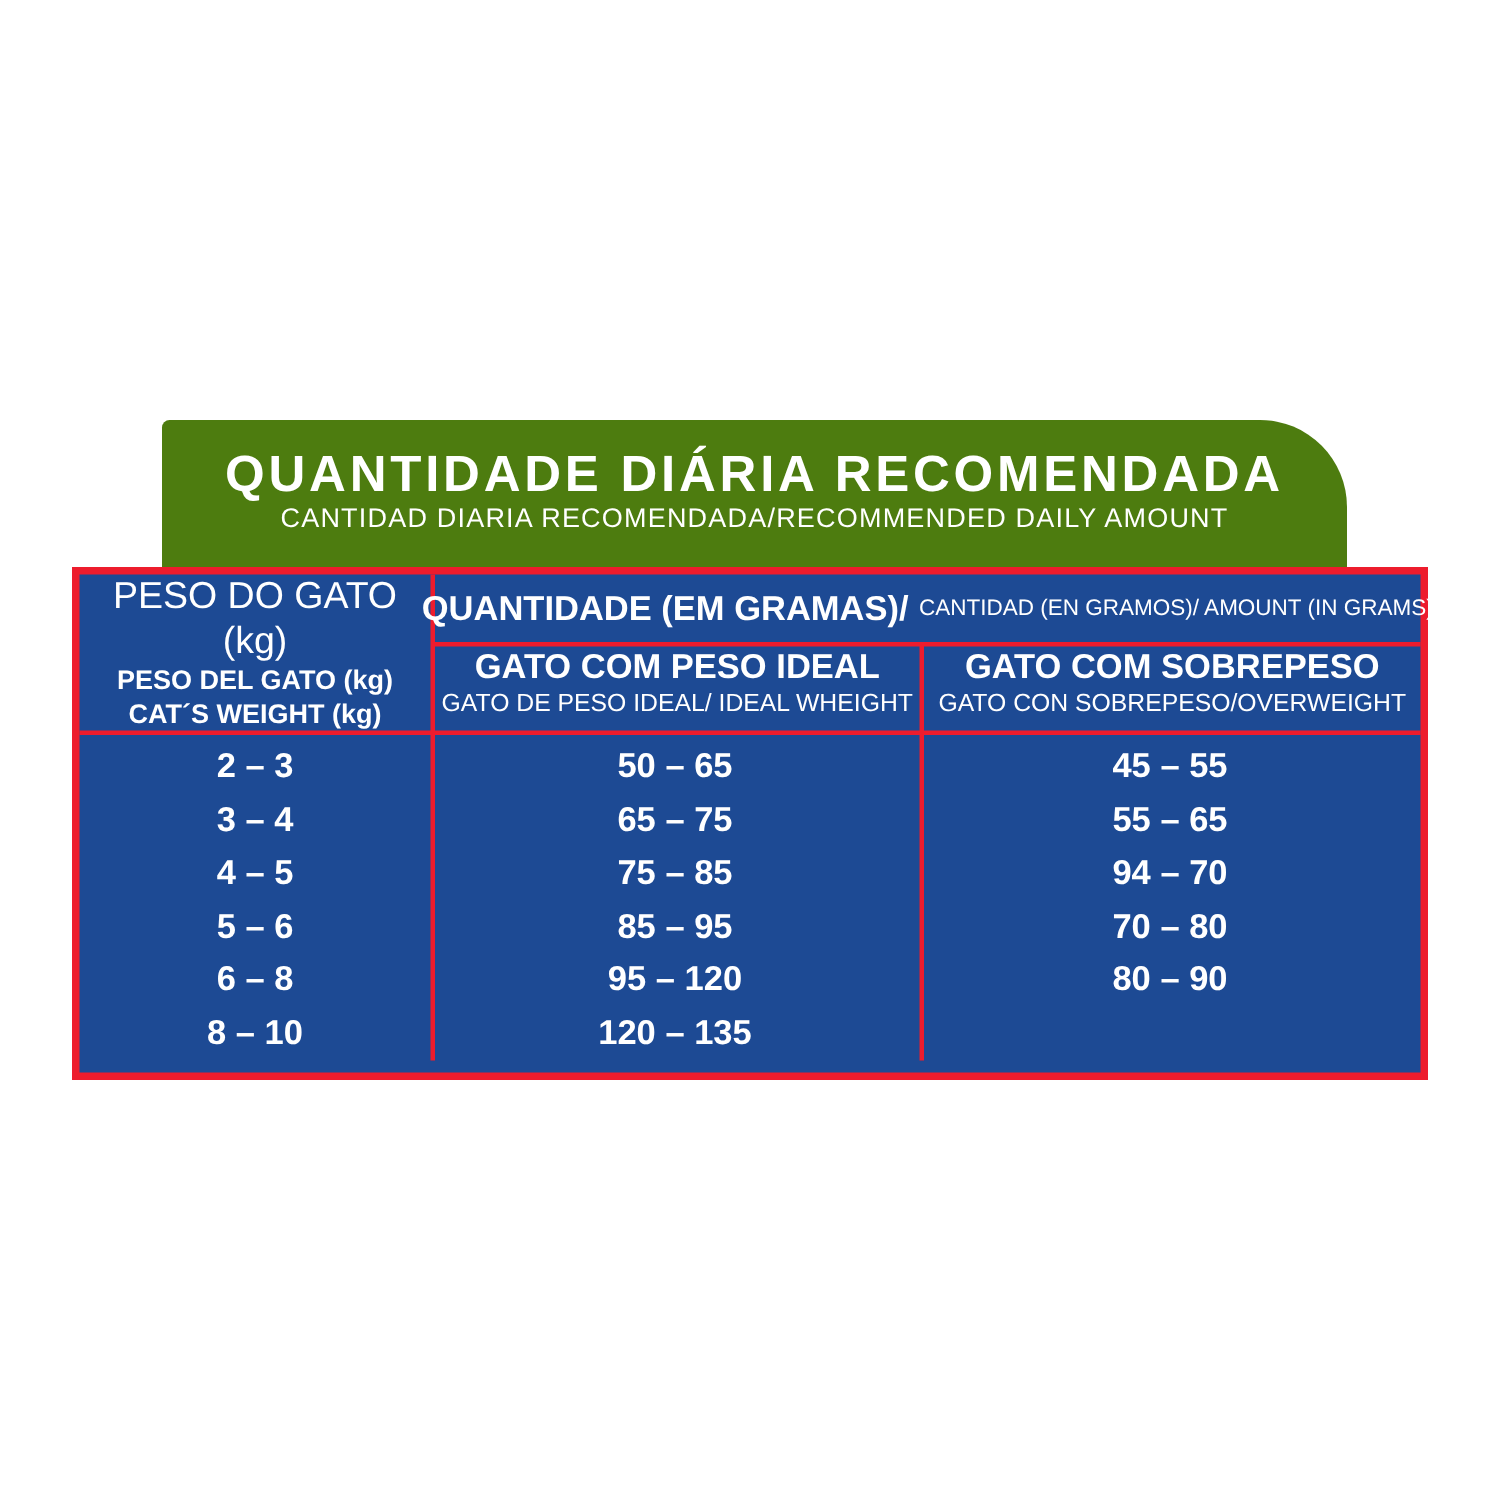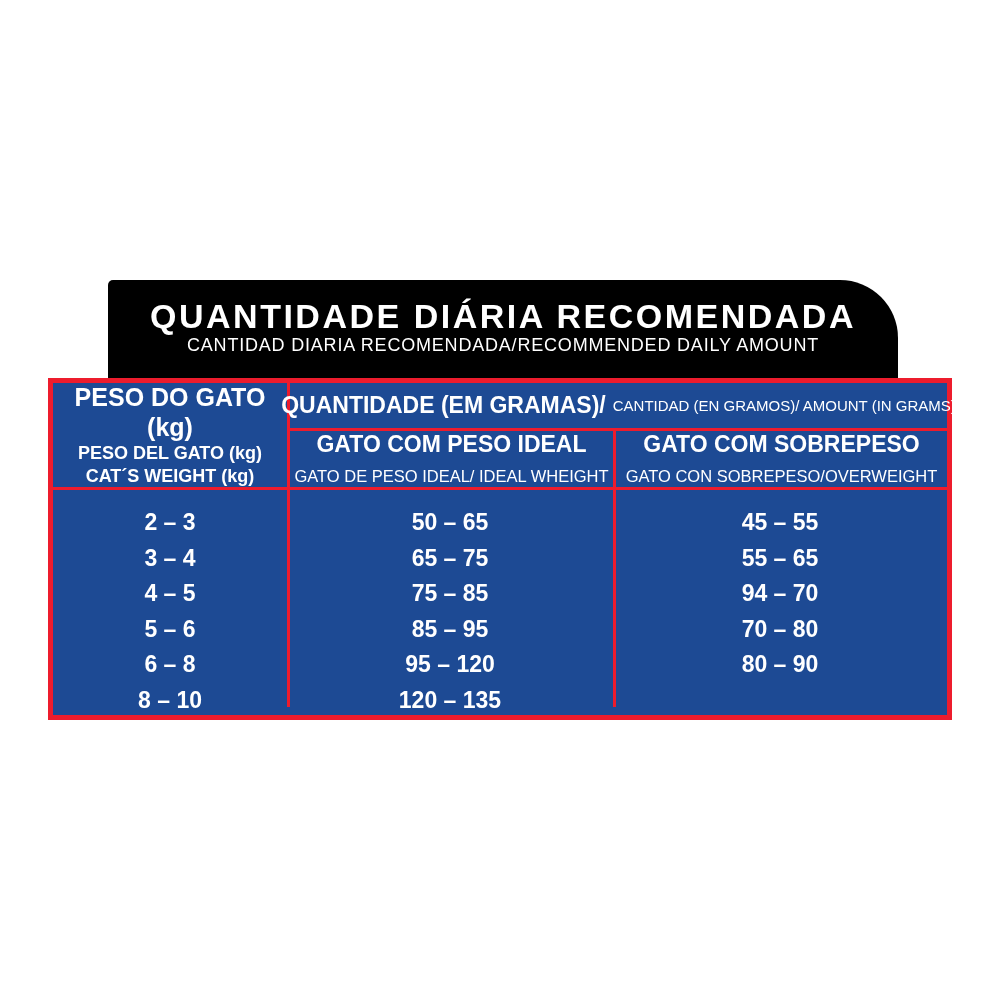--- a/index.html
+++ b/index.html
@@ -9,21 +9,21 @@
     font-family: "Liberation Sans", "DejaVu Sans", sans-serif;
     color: #ffffff;
     overflow: hidden;
   }
 
   
   .banner {
     position: absolute;
     left: 108px; top: 280px;
     width: 790px; height: 102px;
-    background: #000000;
+    background: #4d7c0f;
     border-radius: 5px 58px 0 0;
     text-align: center;
   }
   .banner-title {
     margin-top: 17px;
     font-size: 34px;
     font-weight: bold;
     letter-spacing: 2.5px;
     line-height: 38px;
   }
@@ -53,54 +53,53 @@
   .hline-2 { left: 0;     right: 0;  top: 104px; height: 3px; }
 
   
   .weight-header {
     position: absolute;
     left: 0; top: 0; width: 234px; height: 104px;
     display: flex; flex-direction: column;
     align-items: center; justify-content: center;
     text-align: center;
   }
-  .weight-header .main { font-size: 25px; font-weight: bold; line-height: 30px; }
+  .weight-header .main { font-size: 25px; font-weight: normal; line-height: 30px; }
   .weight-header .sub  { font-size: 18px; font-weight: bold; line-height: 23px; }
 
   
   .amount-header {
     position: absolute;
     left: 237px; top: 0; right: 0; height: 45px;
     display: flex; align-items: center; justify-content: center;
     white-space: nowrap;
   }
   .amount-header .main      { font-size: 23px; font-weight: bold; }
   .amount-header .secondary { font-size: 15px; font-weight: normal; margin-left: 7px; }
 
   
   .sub-header {
     position: absolute;
     top: 48px; height: 56px;
     display: flex; flex-direction: column;
-    align-items: center; justify-content: space-between;
+    align-items: center; justify-content: flex-start;
     text-align: center;
   }
   .sub-header.ideal      { left: 237px; width: 323px; }
   .sub-header.overweight { left: 563px; width: 331px; }
   .sub-header .main      { font-size: 23px; font-weight: bold; line-height: 27px; }
   .sub-header .secondary { font-size: 16.5px; font-weight: normal; line-height: 22px; }
 
   
   .rows {
     position: absolute;
     left: 0; top: 107px; width: 894px; height: 222px;
     display: flex; flex-direction: column;
     justify-content: space-around;
     padding: 3px 0 6px 0;
-    margin-top: 12px;
   }
   .row {
     display: grid;
     grid-template-columns: 234px 326px 334px;
     text-align: center;
     font-size: 23px;
     font-weight: bold;
   }
 </style>
 </head>

